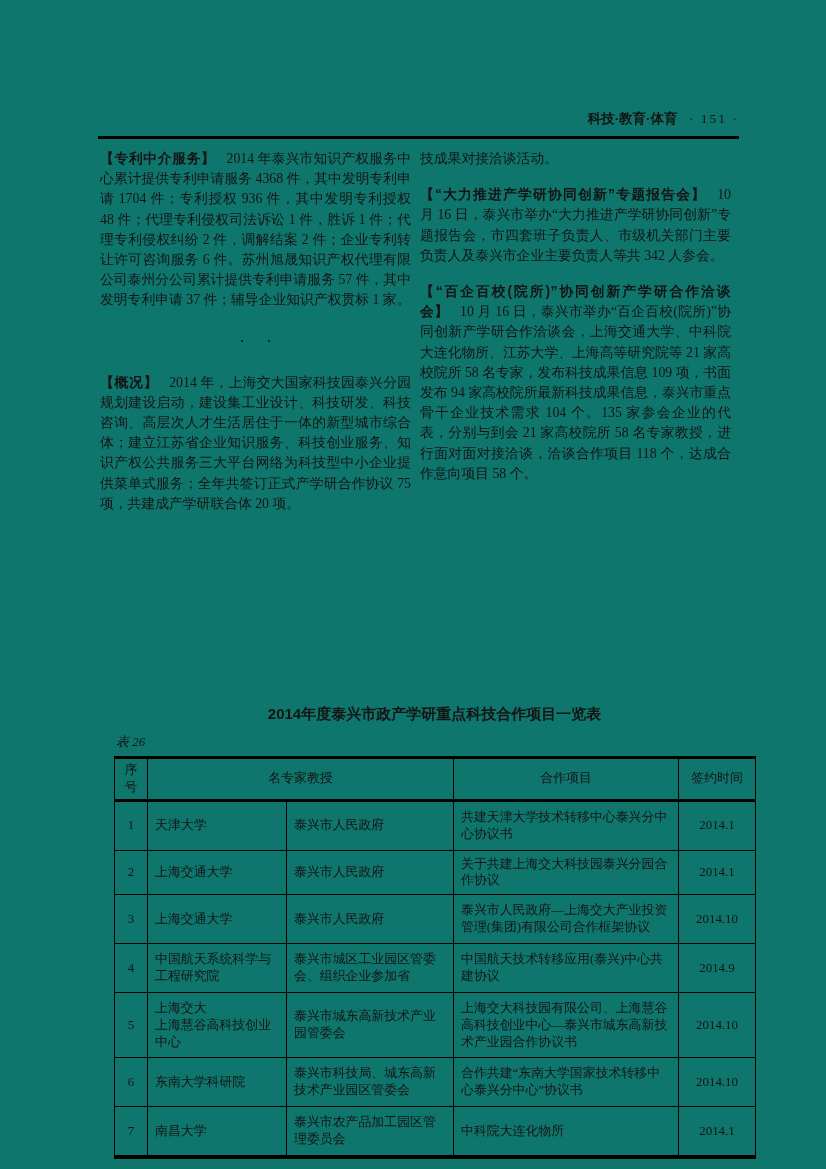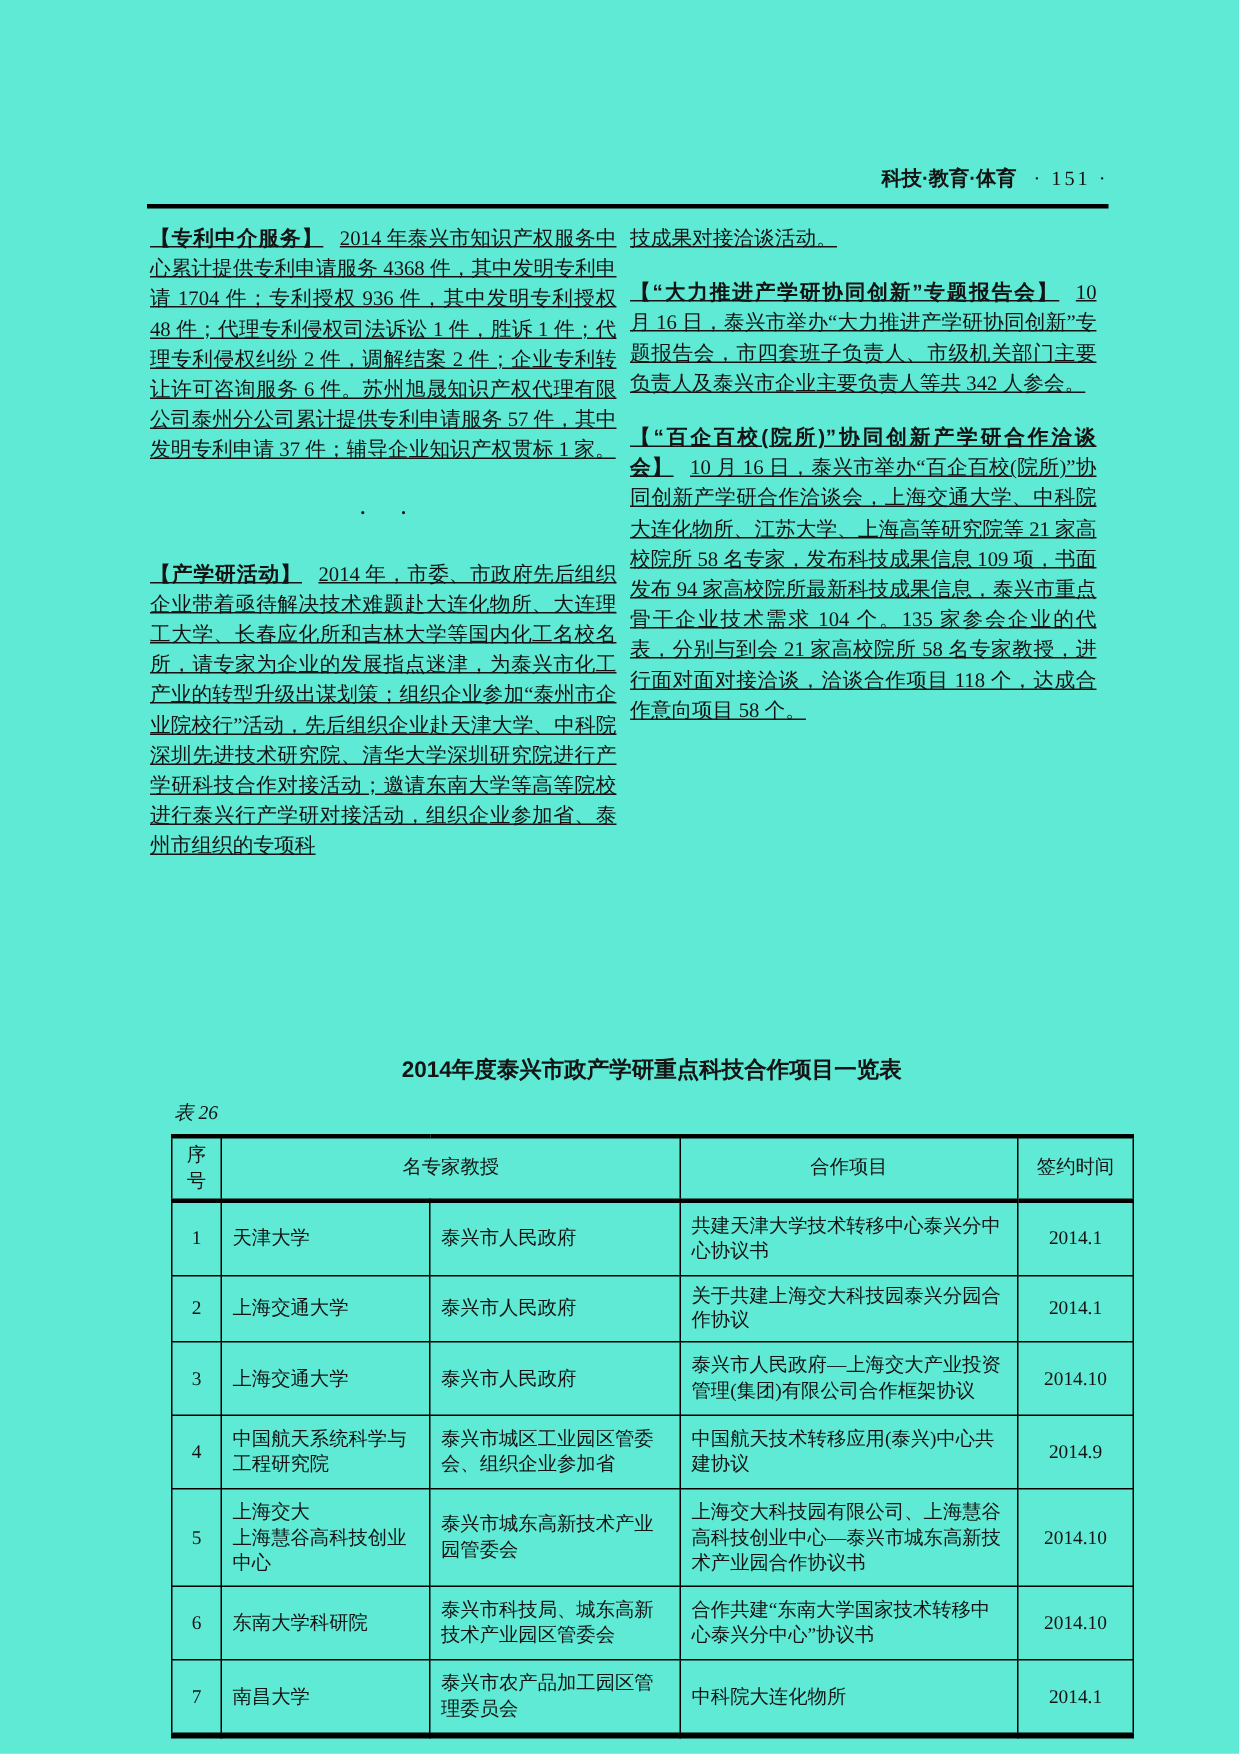--- a/index.html
+++ b/index.html
@@ -1,38 +1,38 @@
 <!DOCTYPE html>
 <html lang="zh"><head>
 <meta charset="utf-8">
 <style>
   html,body{margin:0;padding:0;}
   body{
     width:826px;height:1169px;background:#ffffff;color:#141414;
     font-family:"Liberation Serif","DejaVu Serif",serif;
     position:relative;overflow:hidden;
   }
-  .page{position:absolute;inset:0;background:#5eead4;}
+  .page{position:absolute;inset:0;background:#0f766e;}
 
   
   .running-head{
     position:absolute;top:110px;left:98px;width:641px;
     text-align:right;font-size:13.5px;line-height:18px;white-space:nowrap;
   }
   .rh-section{font-family:"Liberation Sans","DejaVu Sans",sans-serif;font-weight:700;}
   .rh-page{margin-left:8px;letter-spacing:2px;}
   .head-rule{position:absolute;top:136px;left:98px;width:641px;height:3px;background:#000;}
 
   
   .col{position:absolute;top:149px;width:311px;}
   .col-left{left:100px;}
   .col-right{left:420px;}
   .para{
     margin:0 0 16px 0;font-size:13.8px;line-height:20.2px;
-    text-align:justify;text-justify:inter-character;text-decoration:underline;
+    text-align:justify;text-justify:inter-character;
   }
   .phead{
     font-family:"Liberation Sans","DejaVu Sans",sans-serif;font-weight:700;
     margin-right:11px;letter-spacing:.5px;
   }
   .section-title{
     display:flex;justify-content:center;align-items:center;gap:22px;
     margin:10px 0 16px 0;font-size:20px;line-height:30px;font-style:italic;
     font-family:"DejaVu Serif","Liberation Serif",serif;
   }
@@ -79,24 +79,24 @@
   <div class="col col-left">
     <p class="para">
       <span class="phead">【专利中介服务】</span><span>2014 年泰兴市知识产权服务中心累计提供专利申请服务 4368 件，其中发明专利申请 1704 件；专利授权 936 件，其中发明专利授权 48 件；代理专利侵权司法诉讼 1 件，胜诉 1 件；代理专利侵权纠纷 2 件，调解结案 2 件；企业专利转让许可咨询服务 6 件。苏州旭晟知识产权代理有限公司泰州分公司累计提供专利申请服务 57 件，其中发明专利申请 37 件；辅导企业知识产权贯标 1 家。</span>
     </p>
 
     <div class="section-title">
       <span class="st-dot">·</span>
       <span class="st-dot">·</span>
     </div>
 
+    <p class="para">
+      <span class="phead">【概况】</span><span>2014 年，上海交大国家科技园泰兴分园规划建设启动，建设集工业设计、科技研发、科技咨询、高层次人才生活居住于一体的新型城市综合体；建立江苏省企业知识服务、科技创业服务、知识产权公共服务三大平台网络为科技型中小企业提供菜单式服务；全年共签订正式产学研合作协议 75 项，共建成产学研联合体 20 项。</span>
+    </p>
 
-    <p class="para">
-      <span class="phead">【产学研活动】</span><span>2014 年，市委、市政府先后组织企业带着亟待解决技术难题赴大连化物所、大连理工大学、长春应化所和吉林大学等国内化工名校名所，请专家为企业的发展指点迷津，为泰兴市化工产业的转型升级出谋划策；组织企业参加“泰州市企业院校行”活动，先后组织企业赴天津大学、中科院深圳先进技术研究院、清华大学深圳研究院进行产学研科技合作对接活动；邀请东南大学等高等院校进行泰兴行产学研对接活动，组织企业参加省、泰州市组织的专项科</span>
-    </p>
   </div>
 
   <div class="col col-right">
     <p class="para">
       <span>技成果对接洽谈活动。</span>
     </p>
 
 
     <p class="para">
       <span class="phead">【“大力推进产学研协同创新”专题报告会】</span><span>10 月 16 日，泰兴市举办“大力推进产学研协同创新”专题报告会，市四套班子负责人、市级机关部门主要负责人及泰兴市企业主要负责人等共 342 人参会。</span>

